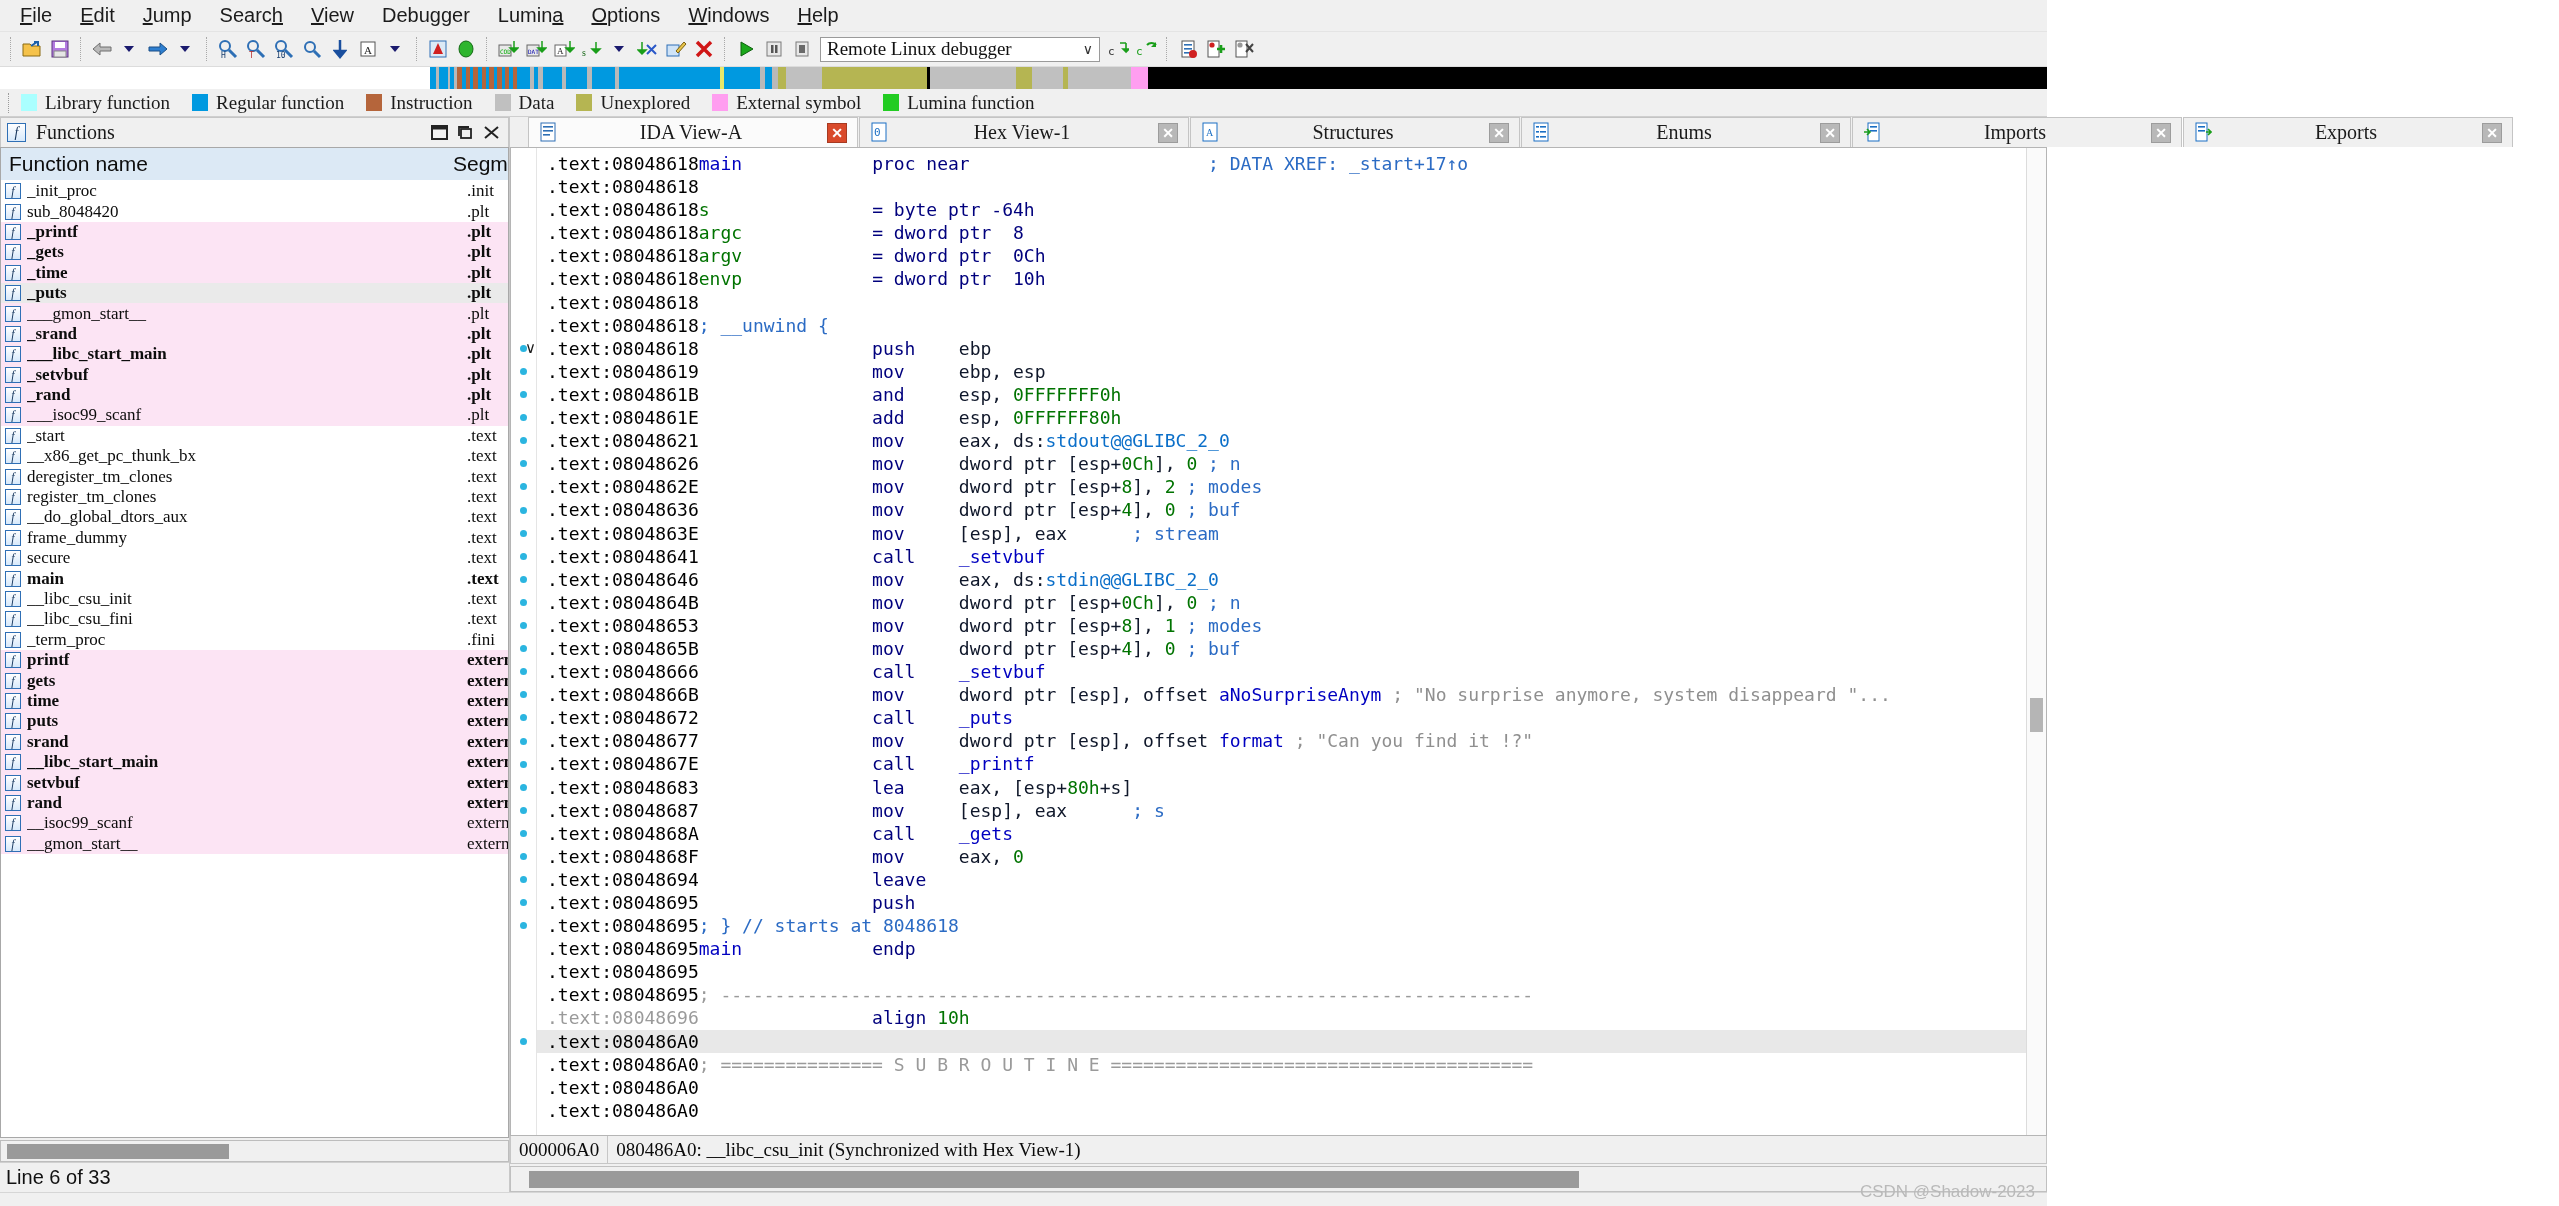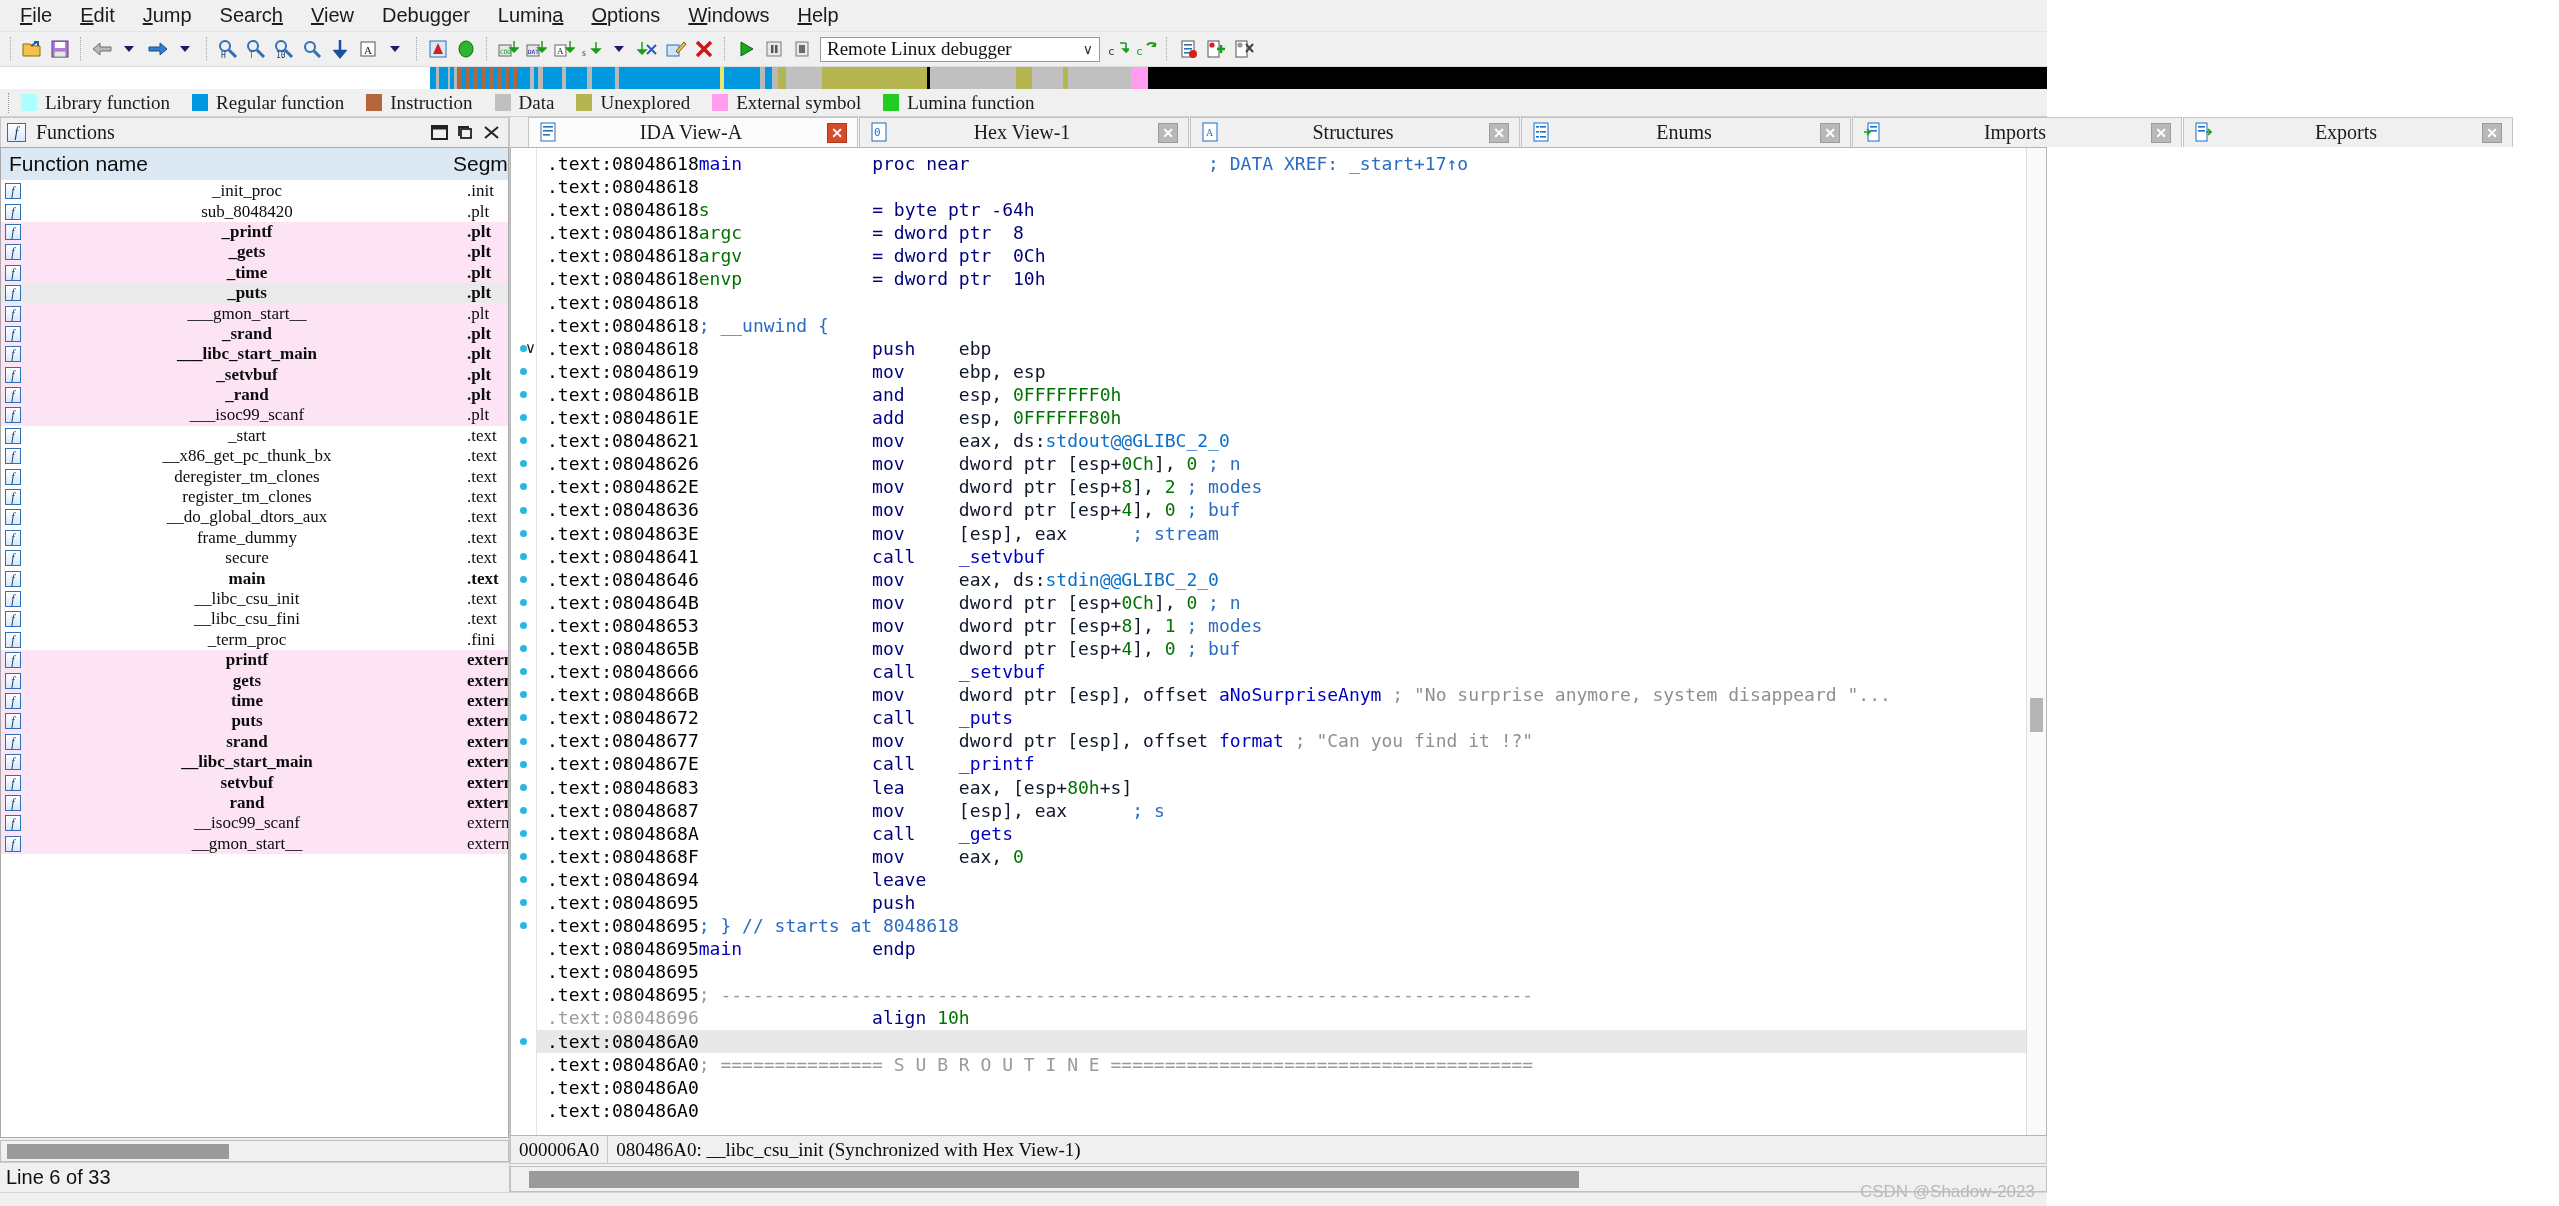--- a/index.html
+++ b/index.html
@@ -289,21 +289,21 @@
   .cline {
     height: 23.1px;
     line-height: 23.1px;
     white-space: pre;
     font-size: 18px;
     padding-left: 10px;
   }
   .cline.hl { background: #e8e8e8; }
   .addr { color: #000000; }
   .addr.dim { color: #9a9a9a; }
-  .nm   { color: #0000c0; text-align: center; }
+  .nm   { color: #0000c0; }
   .loc  { color: #007300; }
   .num  { color: #007300; }
   .cmt  { color: #2b6bc4; }
   .cmtd { color: #8f8f8f; }
   .mn   { color: #00007d; }
   .opd  { color: #0f172a; }
   .sep  { color: #9a9a9a; }
   .dat  { color: #0b6fc9; }
   .sub  { color: #9a9a9a; }
 

